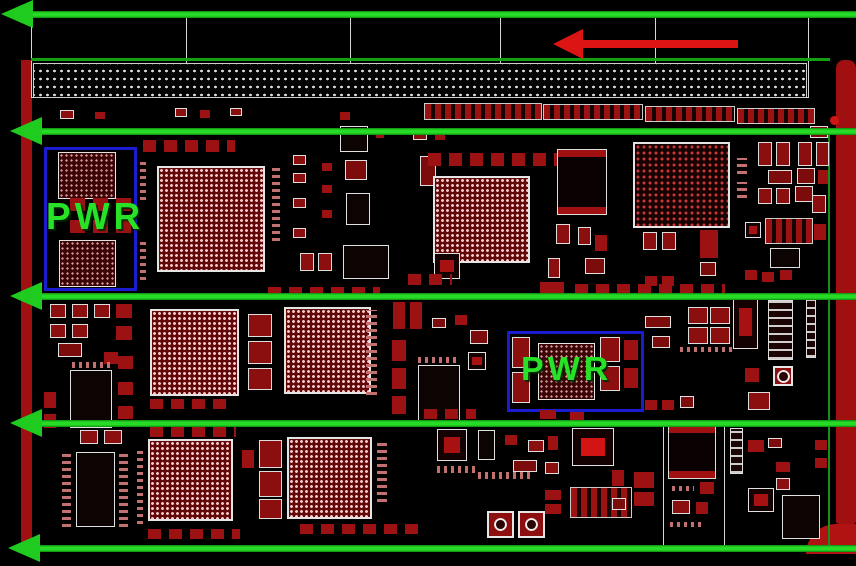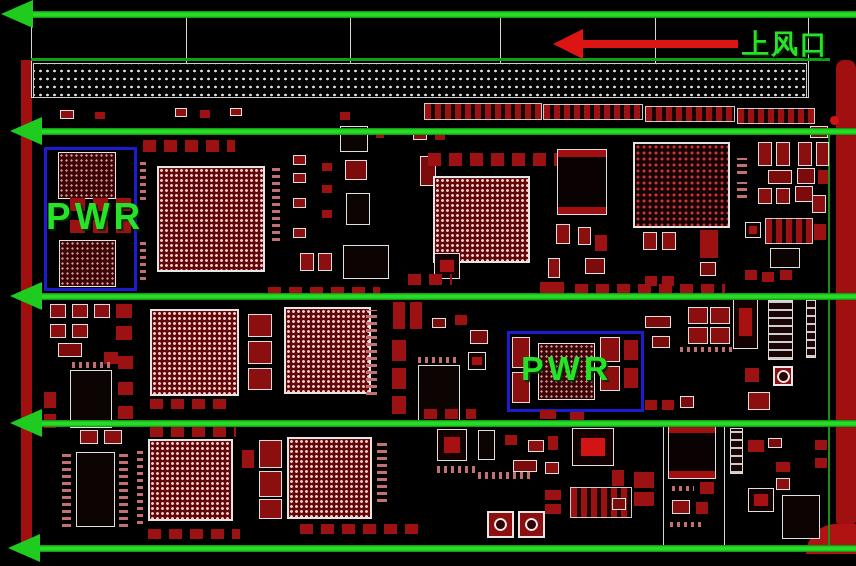--- a/index.html
+++ b/index.html
@@ -306,14 +306,13 @@
       <div class="garrow-head" style="left: 10px; top: 282px;"></div>
       <div class="garrow-shaft" style="left: 40px; top: 420px; width: 816px;"></div>
       <div class="garrow-head" style="left: 10px; top: 409px;"></div>
       <div class="garrow-shaft" style="left: 38px; top: 545px; width: 818px;"></div>
       <div class="garrow-head" style="left: 8px; top: 534px;"></div>
       <div class="rarrow-shaft" style="left: 583px; top: 40px; width: 155px;"></div>
       <div class="rarrow-head" style="left: 553px; top: 29px;"></div>
     </div>
   <div class="glabel" id="label-pwr1">PWR</div>
   <div class="glabel" id="label-pwr2">PWR</div>
-  <div class="glabel" id="label-vent">上风口</div>
 </div>
 
 </body></html>

